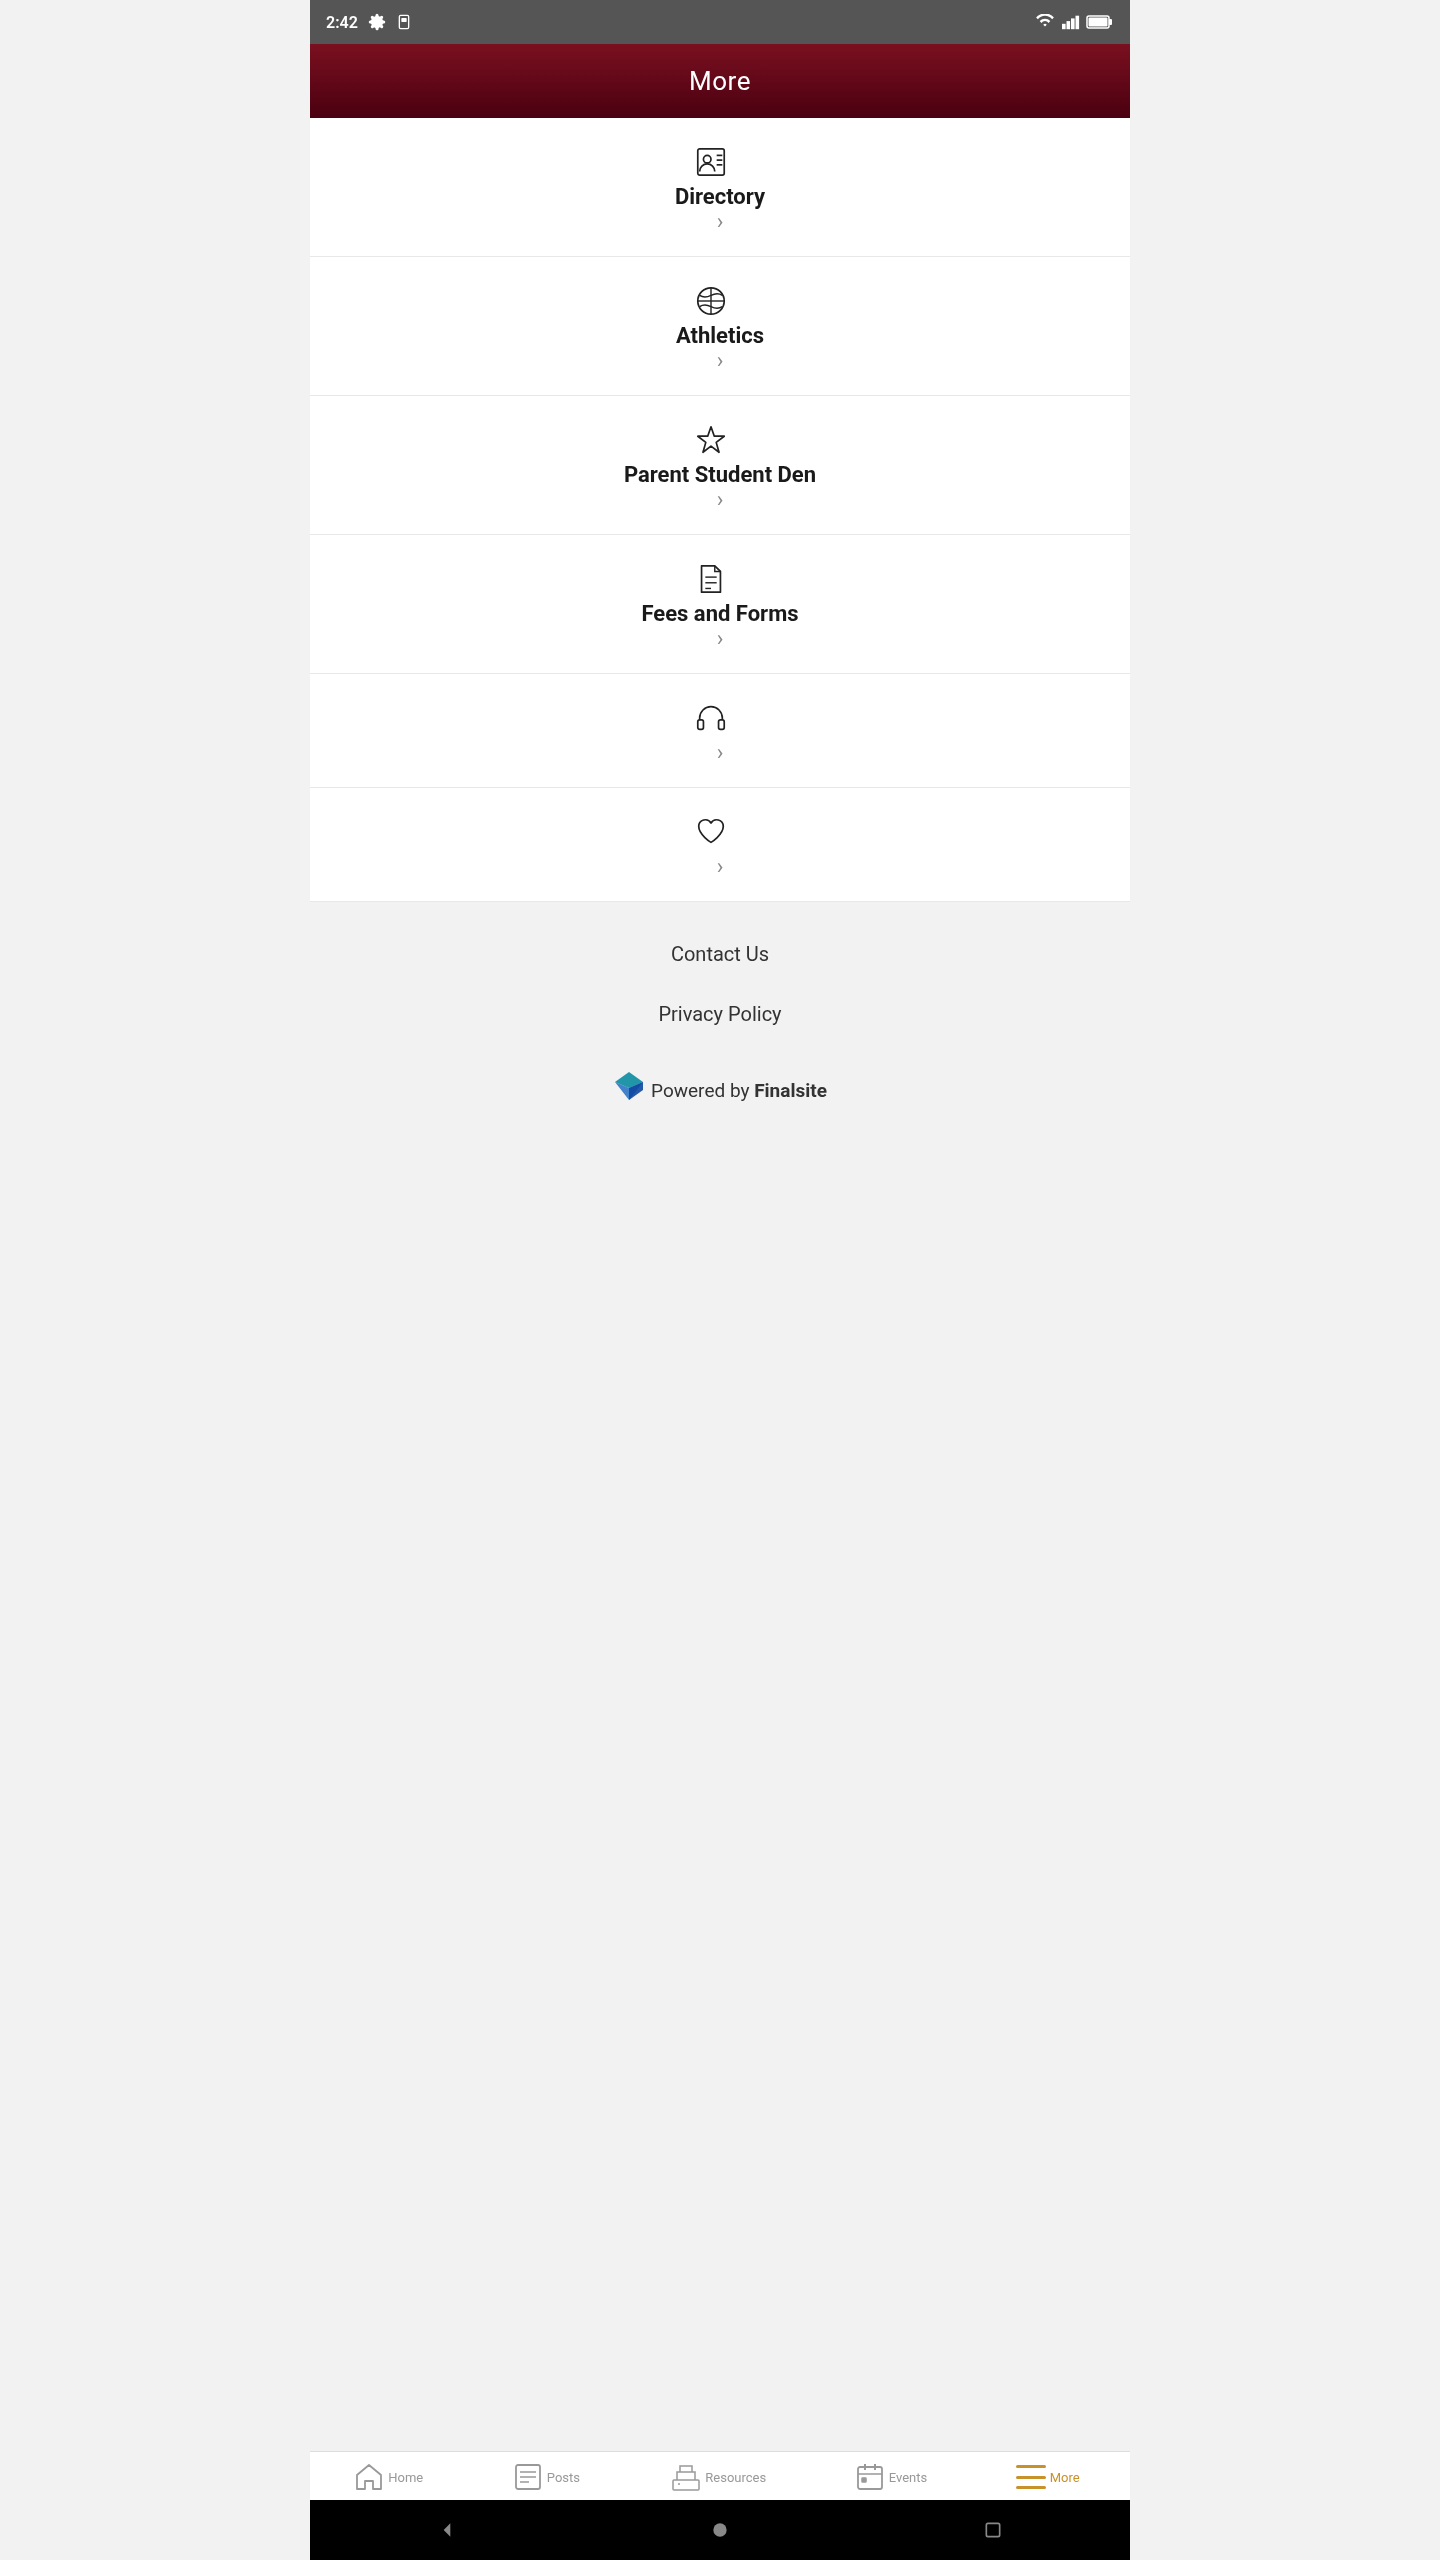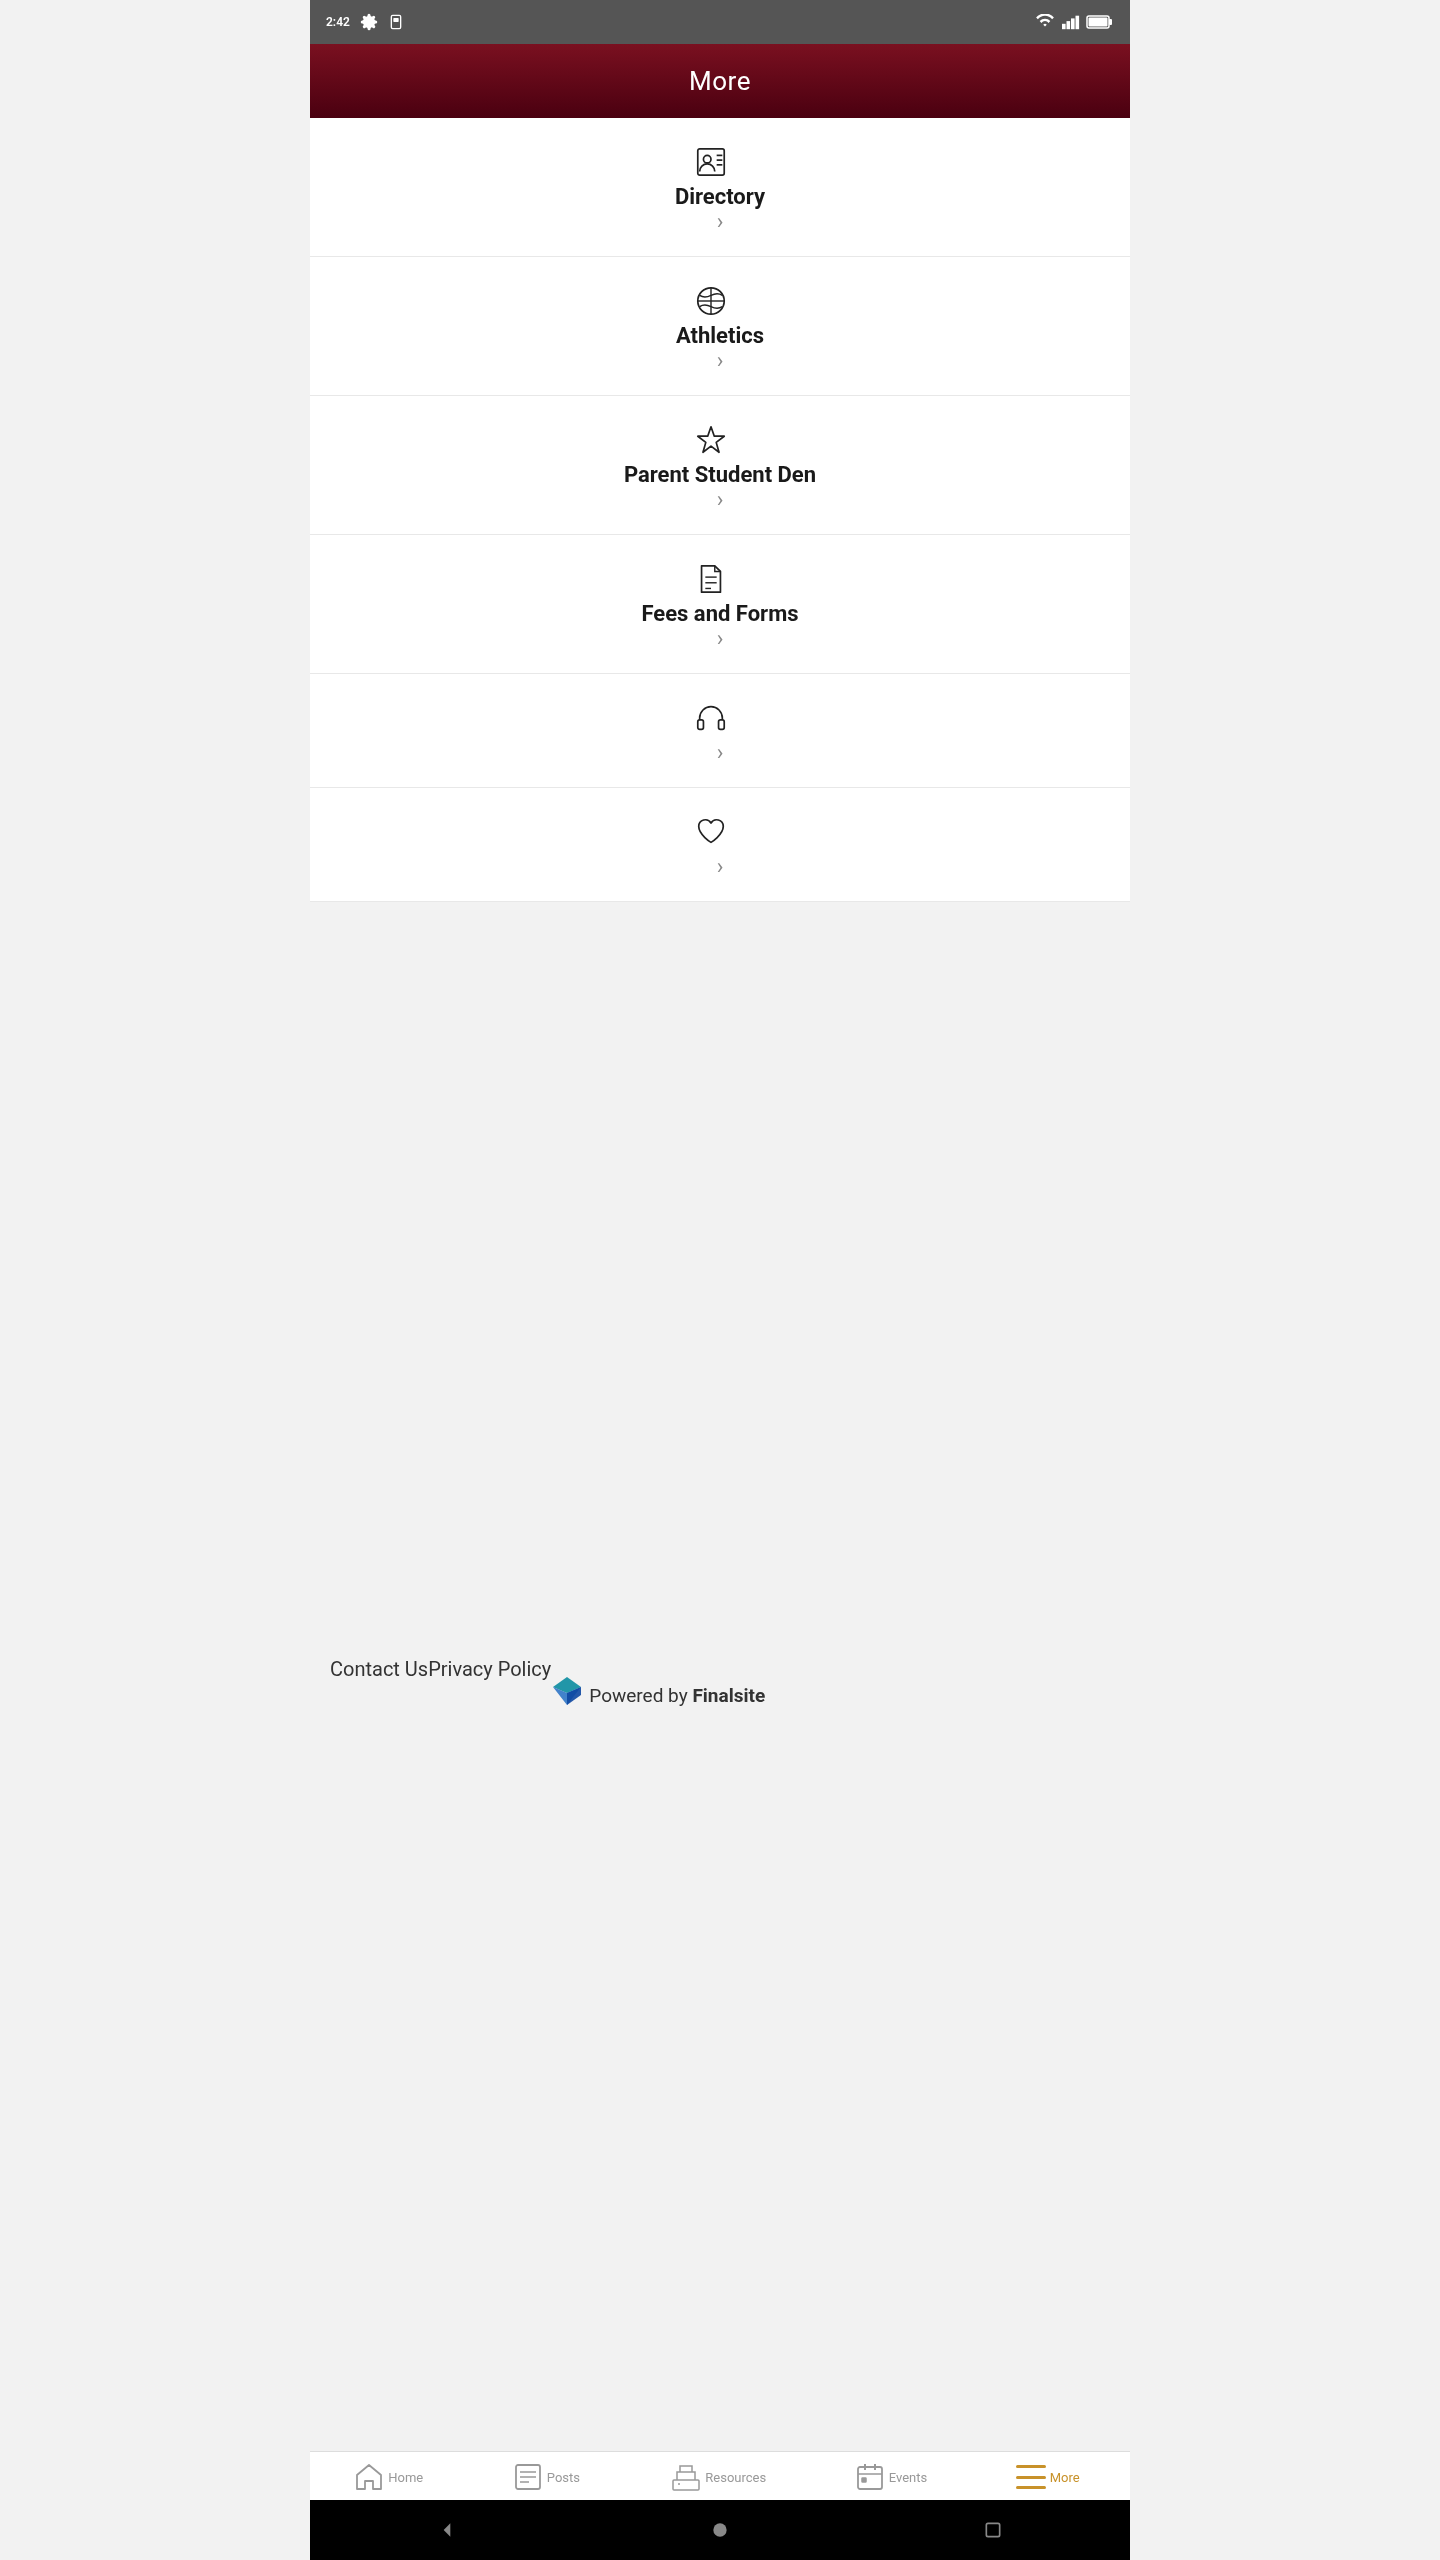--- a/index.html
+++ b/index.html
@@ -23,21 +23,21 @@
       display: flex;
       justify-content: space-between;
       align-items: center;
       padding: 8px 16px;
       font-size: 15px;
       font-weight: 500;
       height: 44px;
     }
     .status-left { display: flex; align-items: center; gap: 10px; }
     .status-right { display: flex; align-items: center; gap: 6px; }
-    .status-time { font-size: 12px; font-weight: 600; }
+    .status-time { font-size: 16px; font-weight: 600; }
 
     
     .header {
       background: linear-gradient(to bottom, #7a1020, #4a0010);
       padding: 22px 16px;
       text-align: center;
     }
     .header-title {
       color: #fff;
       font-size: 26px;
@@ -87,21 +87,21 @@
     .menu-chevron {
       color: #888;
       font-size: 22px;
     }
 
     
     .content-area {
       background: #f2f2f2;
       flex: 1;
       display: flex;
-      flex-direction: row;
+      flex-direction: column;
       align-items: center;
       padding: 40px 20px 20px;
     }
     .content-link {
       font-size: 20px;
       color: #333;
       margin-bottom: 36px;
       cursor: pointer;
       text-decoration: none;
     }

